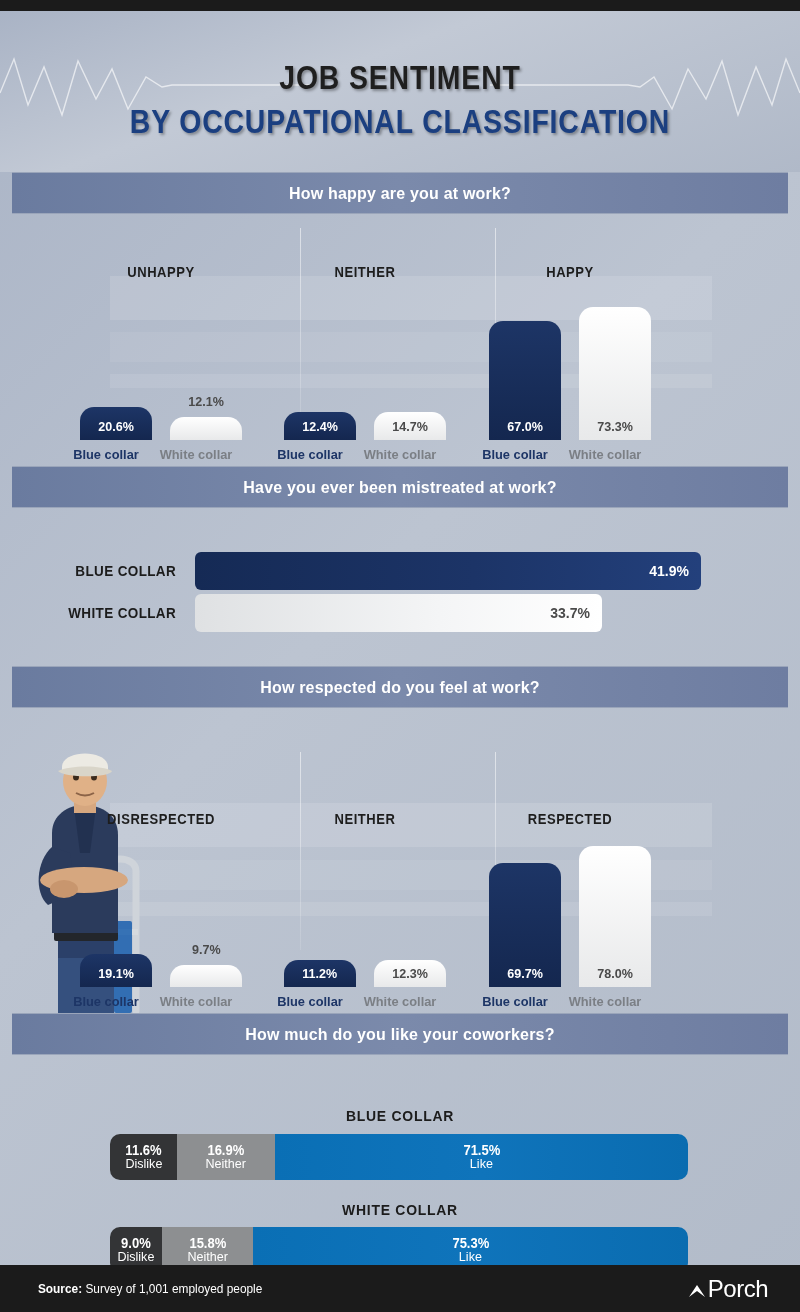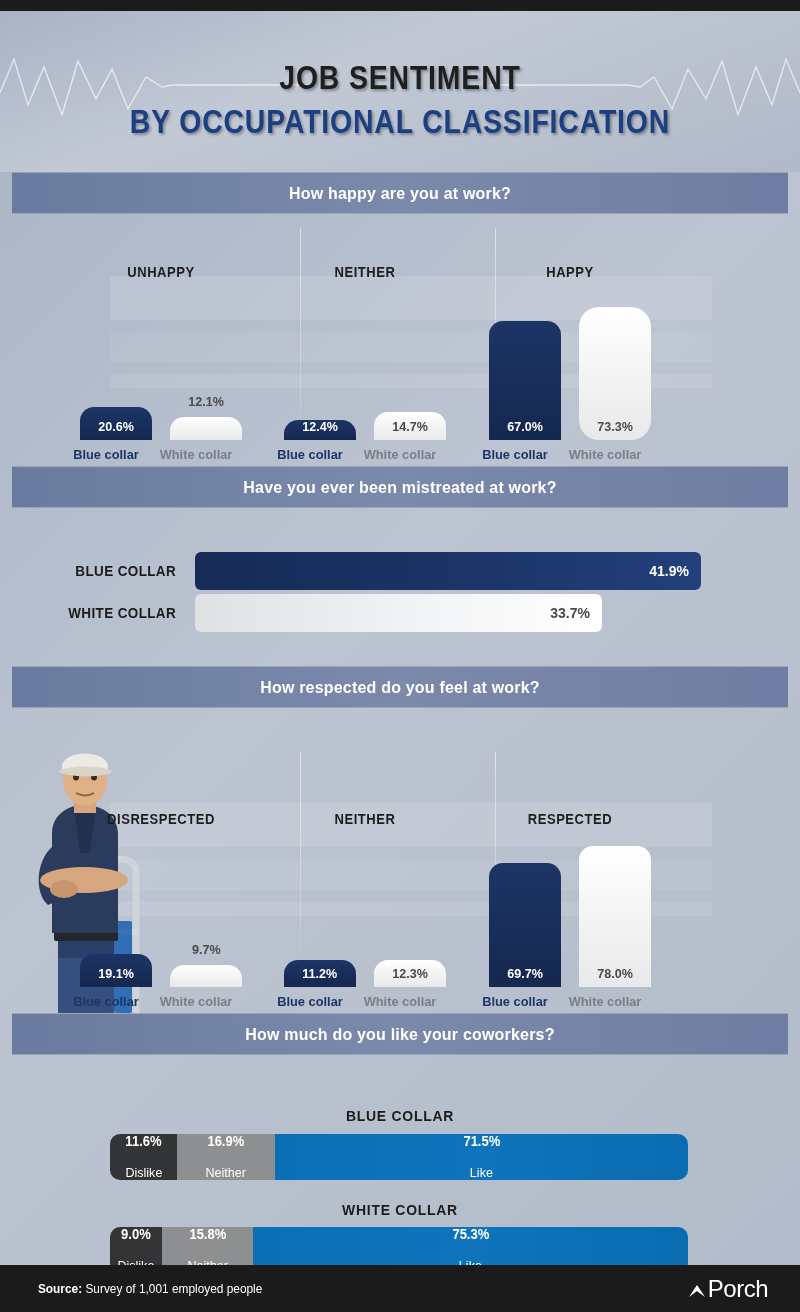--- a/index.html
+++ b/index.html
@@ -258,21 +258,21 @@
     overflow: hidden;
     display: flex;
   }
   .stackbar.s1 { top: 79px; }
   .stackbar.s2 { top: 172px; }
   .seg {
     height: 100%;
     display: flex;
     flex-direction: column;
     align-items: center;
-    justify-content: space-between;
+    justify-content: center;
     color: #ffffff;
     line-height: 1.02;
   }
   .seg .pct   { font-size: 14px; font-weight: bold; transform: scaleX(.93); }
   .seg .slabel{ font-size: 13.5px; transform: scaleX(.93); }
   .seg.dislike { background: #333436; }
   .seg.neither { background: #8d8f91; }
   .seg.like    { background: linear-gradient(90deg, #0a6fb5 0%, #0f74bb 50%, #0a6cb0 100%); }
 
   
@@ -343,21 +343,21 @@
         </div>
       </div>
       <div class="bar-lab blue" style="left:-10px;">Blue collar</div>
       <div class="bar-lab white" style="left:80px;">White collar</div>
     </div>
 
     <div class="grp" style="left:265px;">
       <div class="grp-title">NEITHER</div>
       <div class="grp-bars">
         <div class="barwrap">
-          <div class="bar blue" style="height:20px;">
+          <div class="bar blue" style="height:28px;">
             <span class="bar-val">12.4%</span>
           </div>
         </div>
         <div class="barwrap">
           <div class="bar white" style="height:28px;">
             <span class="bar-val">14.7%</span>
           </div>
         </div>
       </div>
       <div class="bar-lab blue" style="left:-10px;">Blue collar</div>
@@ -366,21 +366,21 @@
 
     <div class="grp" style="left:470px;">
       <div class="grp-title">HAPPY</div>
       <div class="grp-bars">
         <div class="barwrap">
           <div class="bar blue" style="height:119px;">
             <span class="bar-val">67.0%</span>
           </div>
         </div>
         <div class="barwrap">
-          <div class="bar white" style="height:133px;border-radius:20px;">
+          <div class="bar white" style="height:133px;">
             <span class="bar-val">73.3%</span>
           </div>
         </div>
       </div>
       <div class="bar-lab blue" style="left:-10px;">Blue collar</div>
       <div class="bar-lab white" style="left:80px;">White collar</div>
     </div>
   </div>
 
   <div class="sec-head">Have you ever been mistreated at work?</div>

